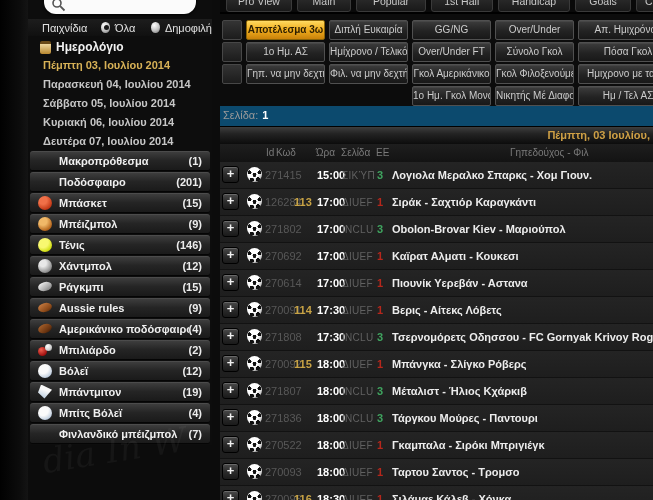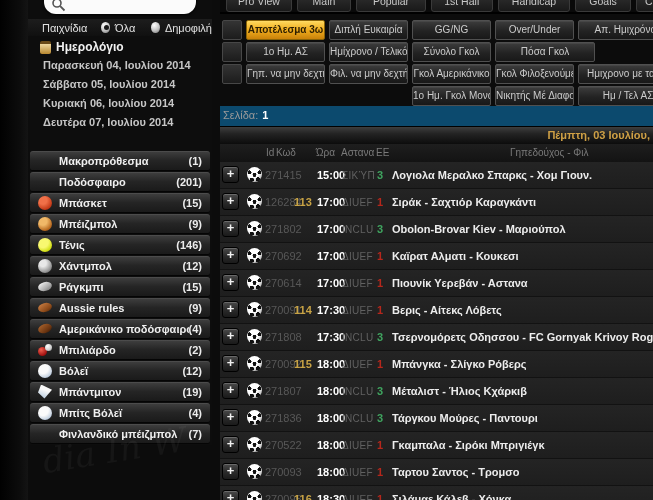--- a/index.html
+++ b/index.html
@@ -146,20 +146,21 @@
     <span class="radio-lbl">Δημοφιλή</span>
   </div>
 
   <div class="calhdr">
     <span class="cal"></span>
     <span>Ημερολόγιο</span>
   </div>
 
   <div class="dates">
 
+      <div class="date date-selected">Πέμπτη 03, Ιουλίου 2014</div>
 
       <div class="date date-normal">Παρασκευή 04, Ιουλίου 2014</div>
 
       <div class="date date-normal">Σάββατο 05, Ιουλίου 2014</div>
 
       <div class="date date-normal">Κυριακή 06, Ιουλίου 2014</div>
 
       <div class="date date-normal">Δευτέρα 07, Ιουλίου 2014</div>
     </div>
 
@@ -282,20 +283,21 @@
           <div class="fbtn">Over/Under</div>
           <div class="fbtn">Απ. Ημιχρόνου</div>
         </div>
     </div>
     <div class="frow">
       <div class="fstub"></div>
       <div class="fcells">
 
       <div class="fbtn">1ο Ημ. ΑΣ</div>
           <div class="fbtn">Ημίχρονο / Τελικό</div>
+          <div class="fbtn">Over/Under FT</div>
           <div class="fbtn">Σύνολο Γκολ</div>
           <div class="fbtn">Πόσα Γκολ</div>
         </div>
     </div>
     <div class="frow">
       <div class="fstub"></div>
       <div class="fcells">
 
       <div class="fbtn">Γηπ. να μην δεχτή...</div>
           <div class="fbtn">Φιλ. να μην δεχτή ...</div>
@@ -320,21 +322,21 @@
   <div class="pagerow">
     <span>Σελίδα:</span><span class="pagenum">1</span>
   </div>
 
   <div class="datebar">Πέμπτη, 03 Ιουλίου,</div>
 
   <div class="colhdr">
     <span class="ch-id">Id</span>
     <span class="ch-code">Κωδ</span>
     <span class="ch-time">Ώρα</span>
-    <span class="ch-league">Αστανα</span>
+    <span class="ch-league">Σελίδα</span>
     <span class="ch-ee">ΕΕ</span>
     <span class="ch-teams">Γηπεδούχος - Φιλ</span>
   </div>
 
   <div class="rows">
     <div class="band"></div>
     <div class="circ c1"></div>
     <div class="circ c2"></div>
 
       <div class="mrow">

